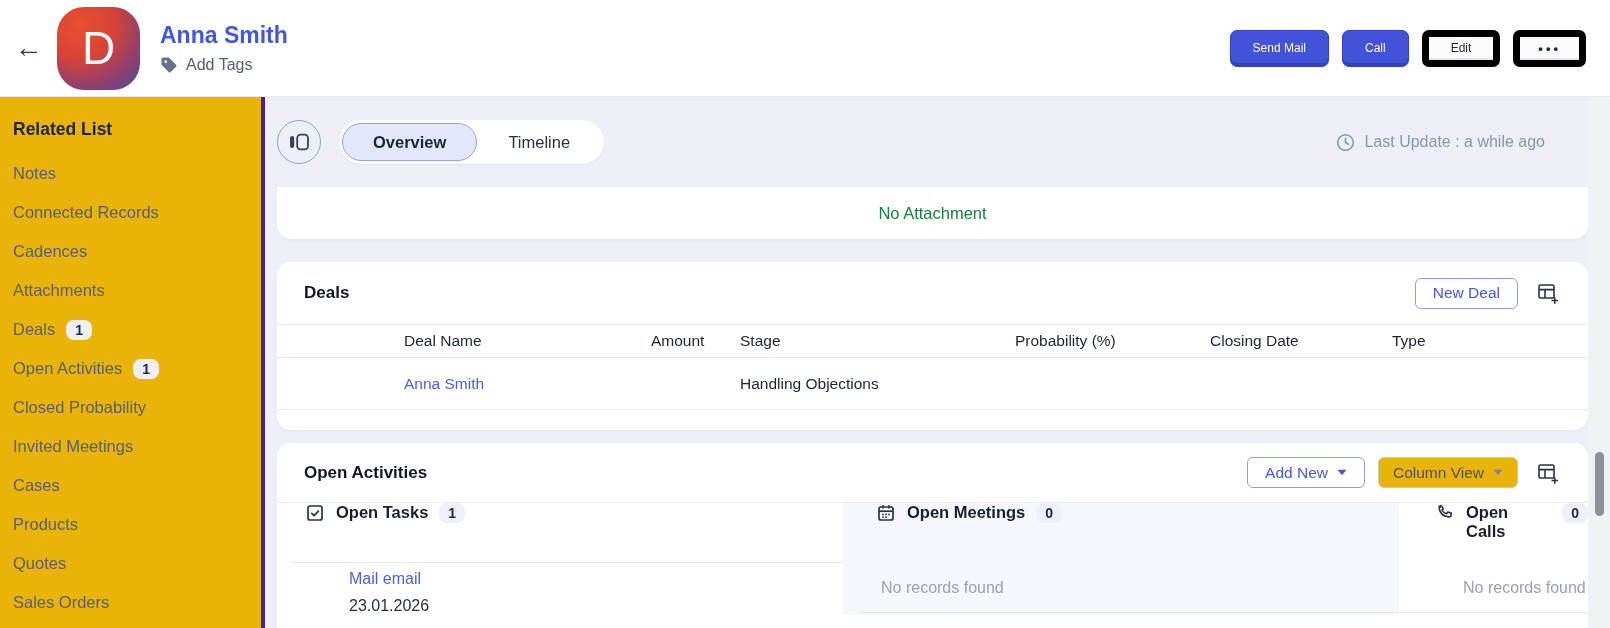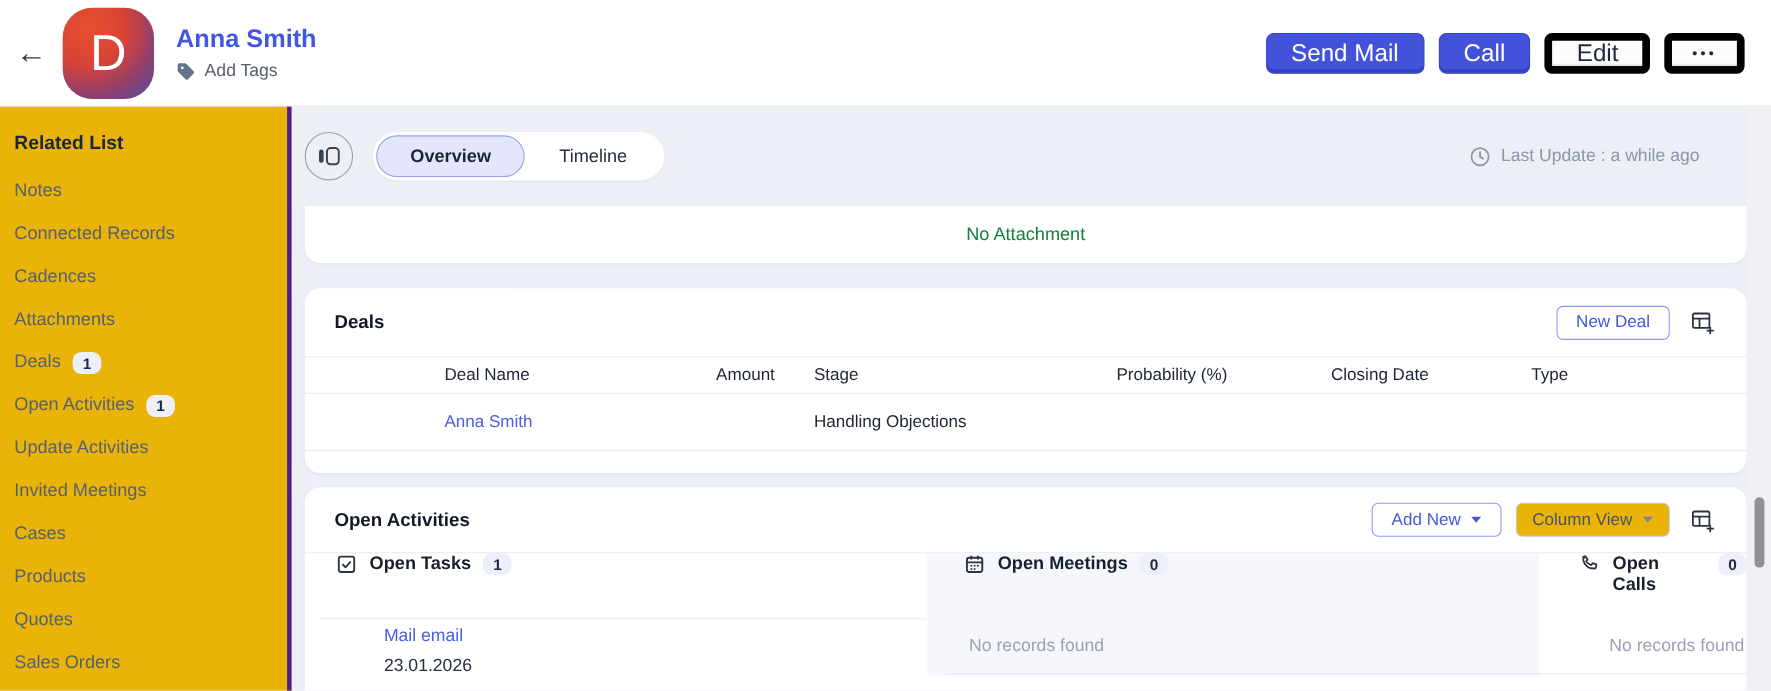--- a/index.html
+++ b/index.html
@@ -19,21 +19,21 @@
     width:83px; height:83px; border-radius:27px; flex:0 0 auto;
     background: radial-gradient(circle at 28% 22%, #e8502f 0%, #d94336 38%, #93406a 68%, #4f4a9e 100%);
     display:flex; align-items:center; justify-content:center;
     color:#ffffff; font-size:46px; font-weight:400;
   }
   .title-block{ margin-left:20px; }
   .contact-name{ font-size:23px; font-weight:bold; color:#4156e3; }
   .tags-row{ margin-top:7px; display:flex; align-items:center; gap:8px; font-size:16px; color:#545e6e; }
   .actions{ margin-left:auto; display:flex; gap:13px; align-items:center; }
   .btn{
-    height:37px; border-radius:7px; font-size:22px; padding:0 22px;
+    height:37px; border-radius:7px; font-size:12px; padding:0 22px;
     display:flex; align-items:center; justify-content:center; cursor:pointer;
     font-family:"Liberation Sans",sans-serif;
   }
   .btn-primary{
     background:#4253d9; color:#ffffff; border:1px solid #3443c0;
     box-shadow: inset 0 -3px 0 rgba(18,26,120,.28);
   }
   .btn-secondary{
     background:#fcfcfd; color:#1f2937; border:7px solid #000000;
     box-shadow: inset 0 -2px 0 rgba(190,195,210,.35);
@@ -167,21 +167,21 @@
       </div>
     <div class="side-item">
       <span>Deals</span>
       <span class="pill-badge">1</span>
     </div>
     <div class="side-item">
       <span>Open Activities</span>
       <span class="pill-badge">1</span>
     </div>
     <div class="side-item">
-        <span>Update Activities</span>
+        <span>Closed Probability</span>
       </div>
     <div class="side-item">
         <span>Invited Meetings</span>
       </div>
     <div class="side-item">
         <span>Cases</span>
       </div>
     <div class="side-item">
         <span>Products</span>
       </div>

